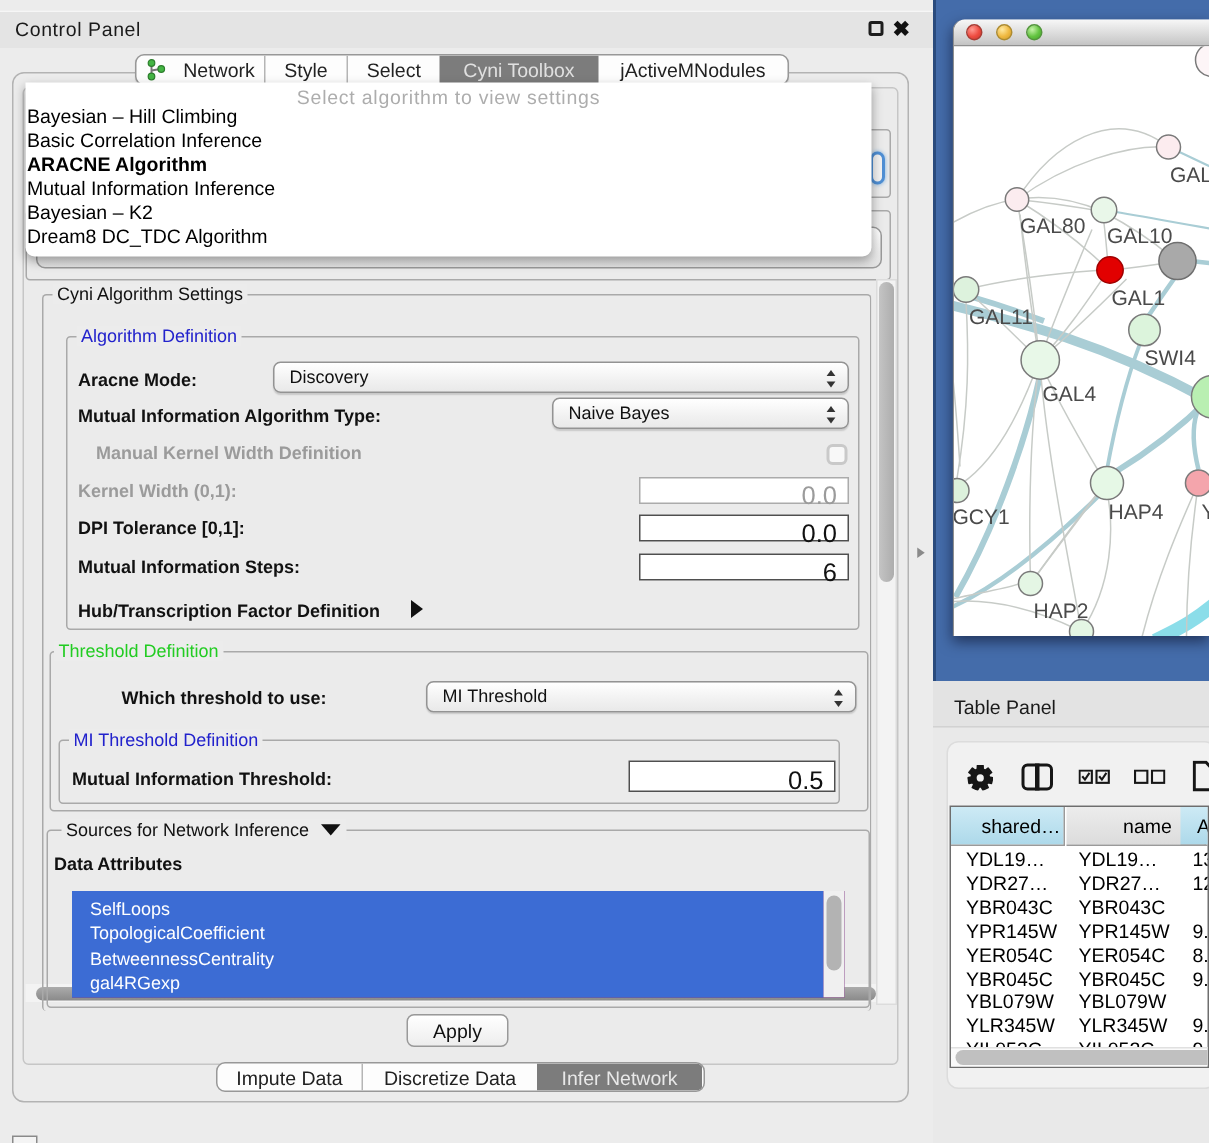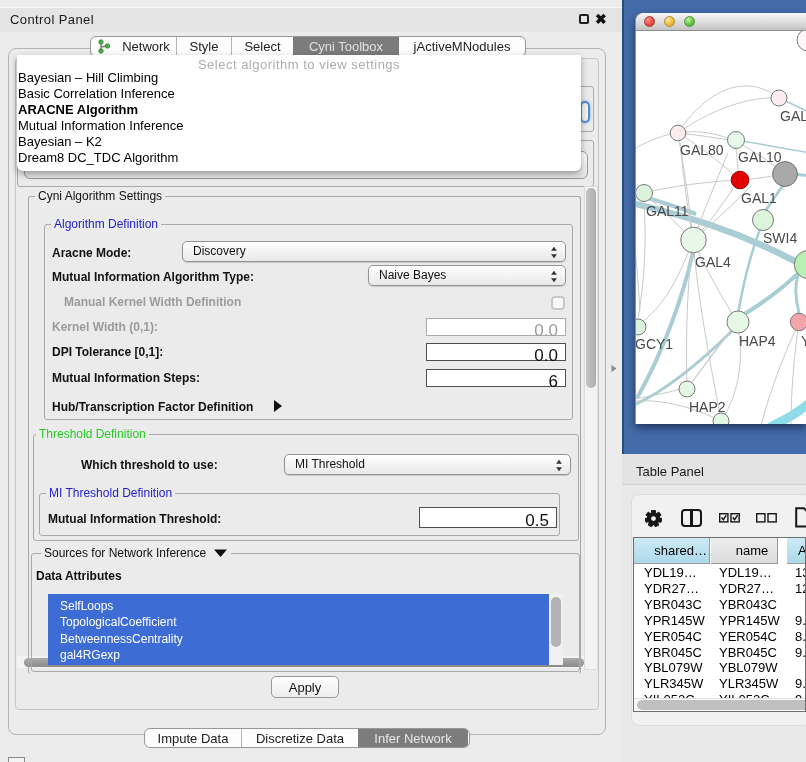--- a/index.html
+++ b/index.html
@@ -105,21 +105,21 @@
   <div class="abs" style="left:48px;top:594px;width:515px;height:71px;background:#701a75;overflow:hidden;">
     <div style="width:501px;background:#3c6cd4;color:#fff;font-size:12px;line-height:16.4px;padding:4px 0 0 12px;">
       SelfLoops<br>TopologicalCoefficient<br>BetweennessCentrality<br>gal4RGexp<br>&nbsp;
     </div>
     <div class="abs" style="left:501px;top:0;width:14px;height:71px;background:#f0f0f0;"></div>
     <div class="abs" style="left:503px;top:3px;width:10px;height:50px;background:#b3b3b3;border-radius:5px;"></div>
   </div>
 
   <div class="abs" style="left:271px;top:676px;width:68px;height:22px;background:linear-gradient(#ffffff,#ededed);border:1px solid #999;border-radius:5px;text-align:center;font-size:13px;line-height:21px;color:#111;">Apply</div>
 
-  <div class="abs" style="left:144px;top:728px;width:326px;height:20px;background:#fdfdfd;border:1px solid #989898;border-radius:6px;overflow:hidden;white-space:nowrap;">
+  <div class="abs" style="left:144px;top:708px;width:326px;height:20px;background:#fdfdfd;border:1px solid #989898;border-radius:6px;overflow:hidden;white-space:nowrap;">
     <span class="seg" style="width:97px;border-right:1px solid #b5b5b5;">Impute Data</span><span class="seg" style="width:116px;">Discretize Data</span><span class="seg" style="width:110px;background:#7c7c7c;color:#e8e8e8;">Infer Network</span>
   </div>
 
   <div class="abs" style="left:8px;top:757px;width:17px;height:12px;background:#f4f4f4;border:1px solid #8a8a8a;"></div>
 
   <div class="abs" style="left:90px;top:36px;width:436px;height:21px;background:#fdfdfd;border:1px solid #989898;border-radius:6px;overflow:hidden;white-space:nowrap;box-shadow:0 1px 1px rgba(0,0,0,.12);">
     <span class="seg" style="width:86px;border-right:1px solid #b5b5b5;padding-left:25px;">Network</span><span class="seg" style="width:55px;border-right:1px solid #b5b5b5;">Style</span><span class="seg" style="width:61px;">Select</span><span class="seg" style="width:106px;background:#7c7c7c;color:#e0e0e0;">Cyni Toolbox</span><span class="seg" style="width:126px;">jActiveMNodules</span>
   </div>
   <svg class="abs" style="left:97px;top:39px;" width="14" height="15" viewBox="0 0 14 15">
     <line x1="4" y1="3" x2="4" y2="12" stroke="#777" stroke-width="1.3"></line>
@@ -255,21 +255,21 @@
   <svg class="abs" style="left:756px;top:513px;" width="21" height="10" viewBox="0 0 21 10">
     <rect x="0.7" y="0.7" width="8.2" height="8.2" fill="none" stroke="#161616" stroke-width="1.4"></rect>
     <rect x="12" y="0.7" width="8.2" height="8.2" fill="none" stroke="#161616" stroke-width="1.4"></rect>
   </svg>
   <svg class="abs" style="left:795px;top:507px;" width="14" height="21" viewBox="0 0 14 21">
     <path d="M1.2 1.2 L9 1.2 L13 5.5 L13 19.5 L1.2 19.5 Z" fill="#f1f1f1" stroke="#161616" stroke-width="2"></path>
   </svg>
 
   <div class="abs" style="left:633px;top:537px;width:173px;height:175px;border:1px solid #6e6e6e;background:#fff;overflow:hidden;">
     <div style="position:absolute;left:0;top:0;height:26px;width:76px;background:linear-gradient(#cdeaf5,#add9ea);border-right:1px solid #9a9a9a;border-bottom:1px solid #9a9a9a;text-align:right;padding-right:2px;font-size:13px;line-height:26px;">shared…</div>
-    <div style="position:absolute;left:77px;top:0;height:26px;width:67px;background:linear-gradient(#ececec,#dcdcdc);border-right:1px solid #9a9a9a;border-bottom:1px solid #9a9a9a;text-align:center;padding-left:16px;font-size:13px;line-height:26px;">name</div>
+    <div style="position:absolute;left:77px;top:0;height:26px;width:93px;background:linear-gradient(#ececec,#dcdcdc);border-right:1px solid #9a9a9a;border-bottom:1px solid #9a9a9a;text-align:center;padding-left:16px;font-size:13px;line-height:26px;">name</div>
     <div style="position:absolute;left:153px;top:0;height:26px;width:22px;background:linear-gradient(#cdeaf5,#add9ea);border-bottom:1px solid #9a9a9a;font-size:13px;line-height:26px;padding-left:11px;">A</div>
     <div style="position:absolute;left:0;top:27px;font-size:13px;line-height:15.9px;color:#000;width:173px;">
       <div>
           <span style="position:absolute;left:10px;">YDL19…</span>
           <span style="position:absolute;left:85px;">YDL19…</span>
           <span style="position:absolute;left:161px;">13</span>
         </div>
       <div style="position:relative;top:15.9px;">
           <span style="position:absolute;left:10px;">YDR27…</span>
           <span style="position:absolute;left:85px;">YDR27…</span>

